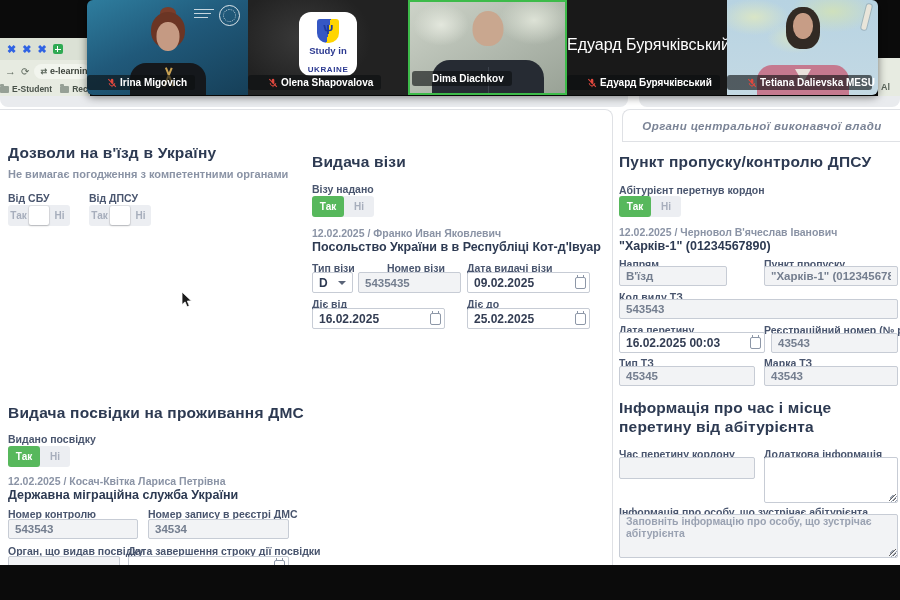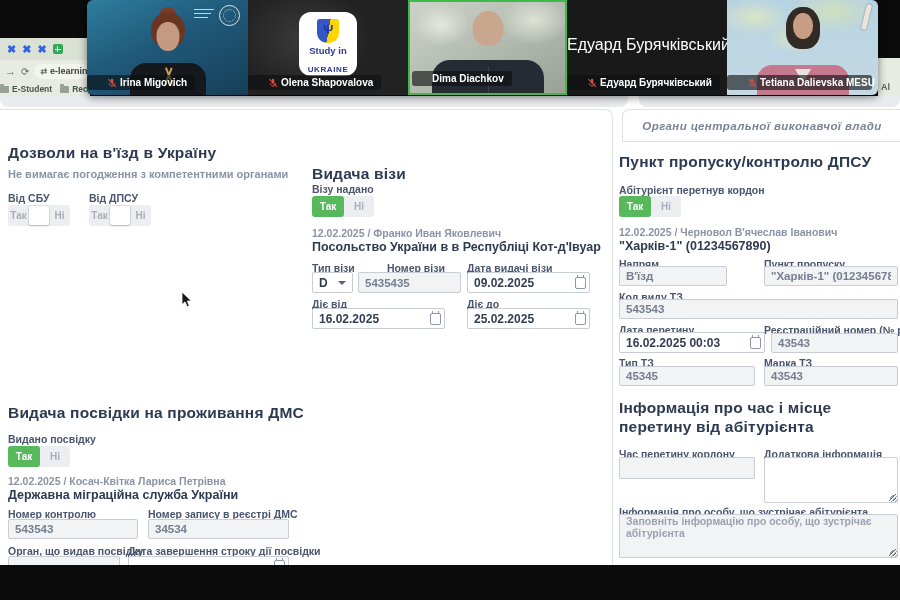--- a/index.html
+++ b/index.html
@@ -180,21 +180,21 @@
   <div class="lbl" style="left:8px;top:508px;">Номер контролю</div>
   <div class="lbl" style="left:148px;top:508px;">Номер запису в реєстрі ДМС</div>
   <input class="inp" style="left: 8px; top: 519px; width: 130px;" value="543543">
   <input class="inp" style="left: 148px; top: 519px; width: 141px;" value="34534">
   <div class="lbl" style="left:8px;top:545px;">Орган, що видав посвідку</div>
   <div class="lbl" style="left:128px;top:545px;">Дата завершення строку дії посвідки</div>
   <input class="inp" style="left: 8px; top: 556px; width: 112px;" value="">
   <div class="inp white" style="left:128px;top:556px;width:161px;"></div>
   <span class="cal" style="left:274px;top:560px;"></span>
 
-  <div class="h2" style="left:312px;top:153px;margin-top:12px;">Видача візи</div>
+  <div class="h2" style="left:312px;top:153px;">Видача візи</div>
   <div class="lbl" style="left:312px;top:183px;">Візу надано</div>
   <div class="toggle on" style="left:312px;top:196px;">
     <span class="yes">Так</span>
     <span class="no">Ні</span>
   </div>
   <div class="meta" style="left:312px;top:227px;">12.02.2025 / Франко Иван Яковлевич</div>
   <div class="sub" style="left:312px;top:240px;">Посольство України в в Республіці Кот-д'Івуар</div>
   <div class="lbl" style="left:312px;top:262px;">Тип візи</div>
   <div class="lbl" style="left:372px;top:262px;margin-left:15px;">Номер візи</div>
   <div class="lbl" style="left:467px;top:262px;">Дата видачі візи</div>

